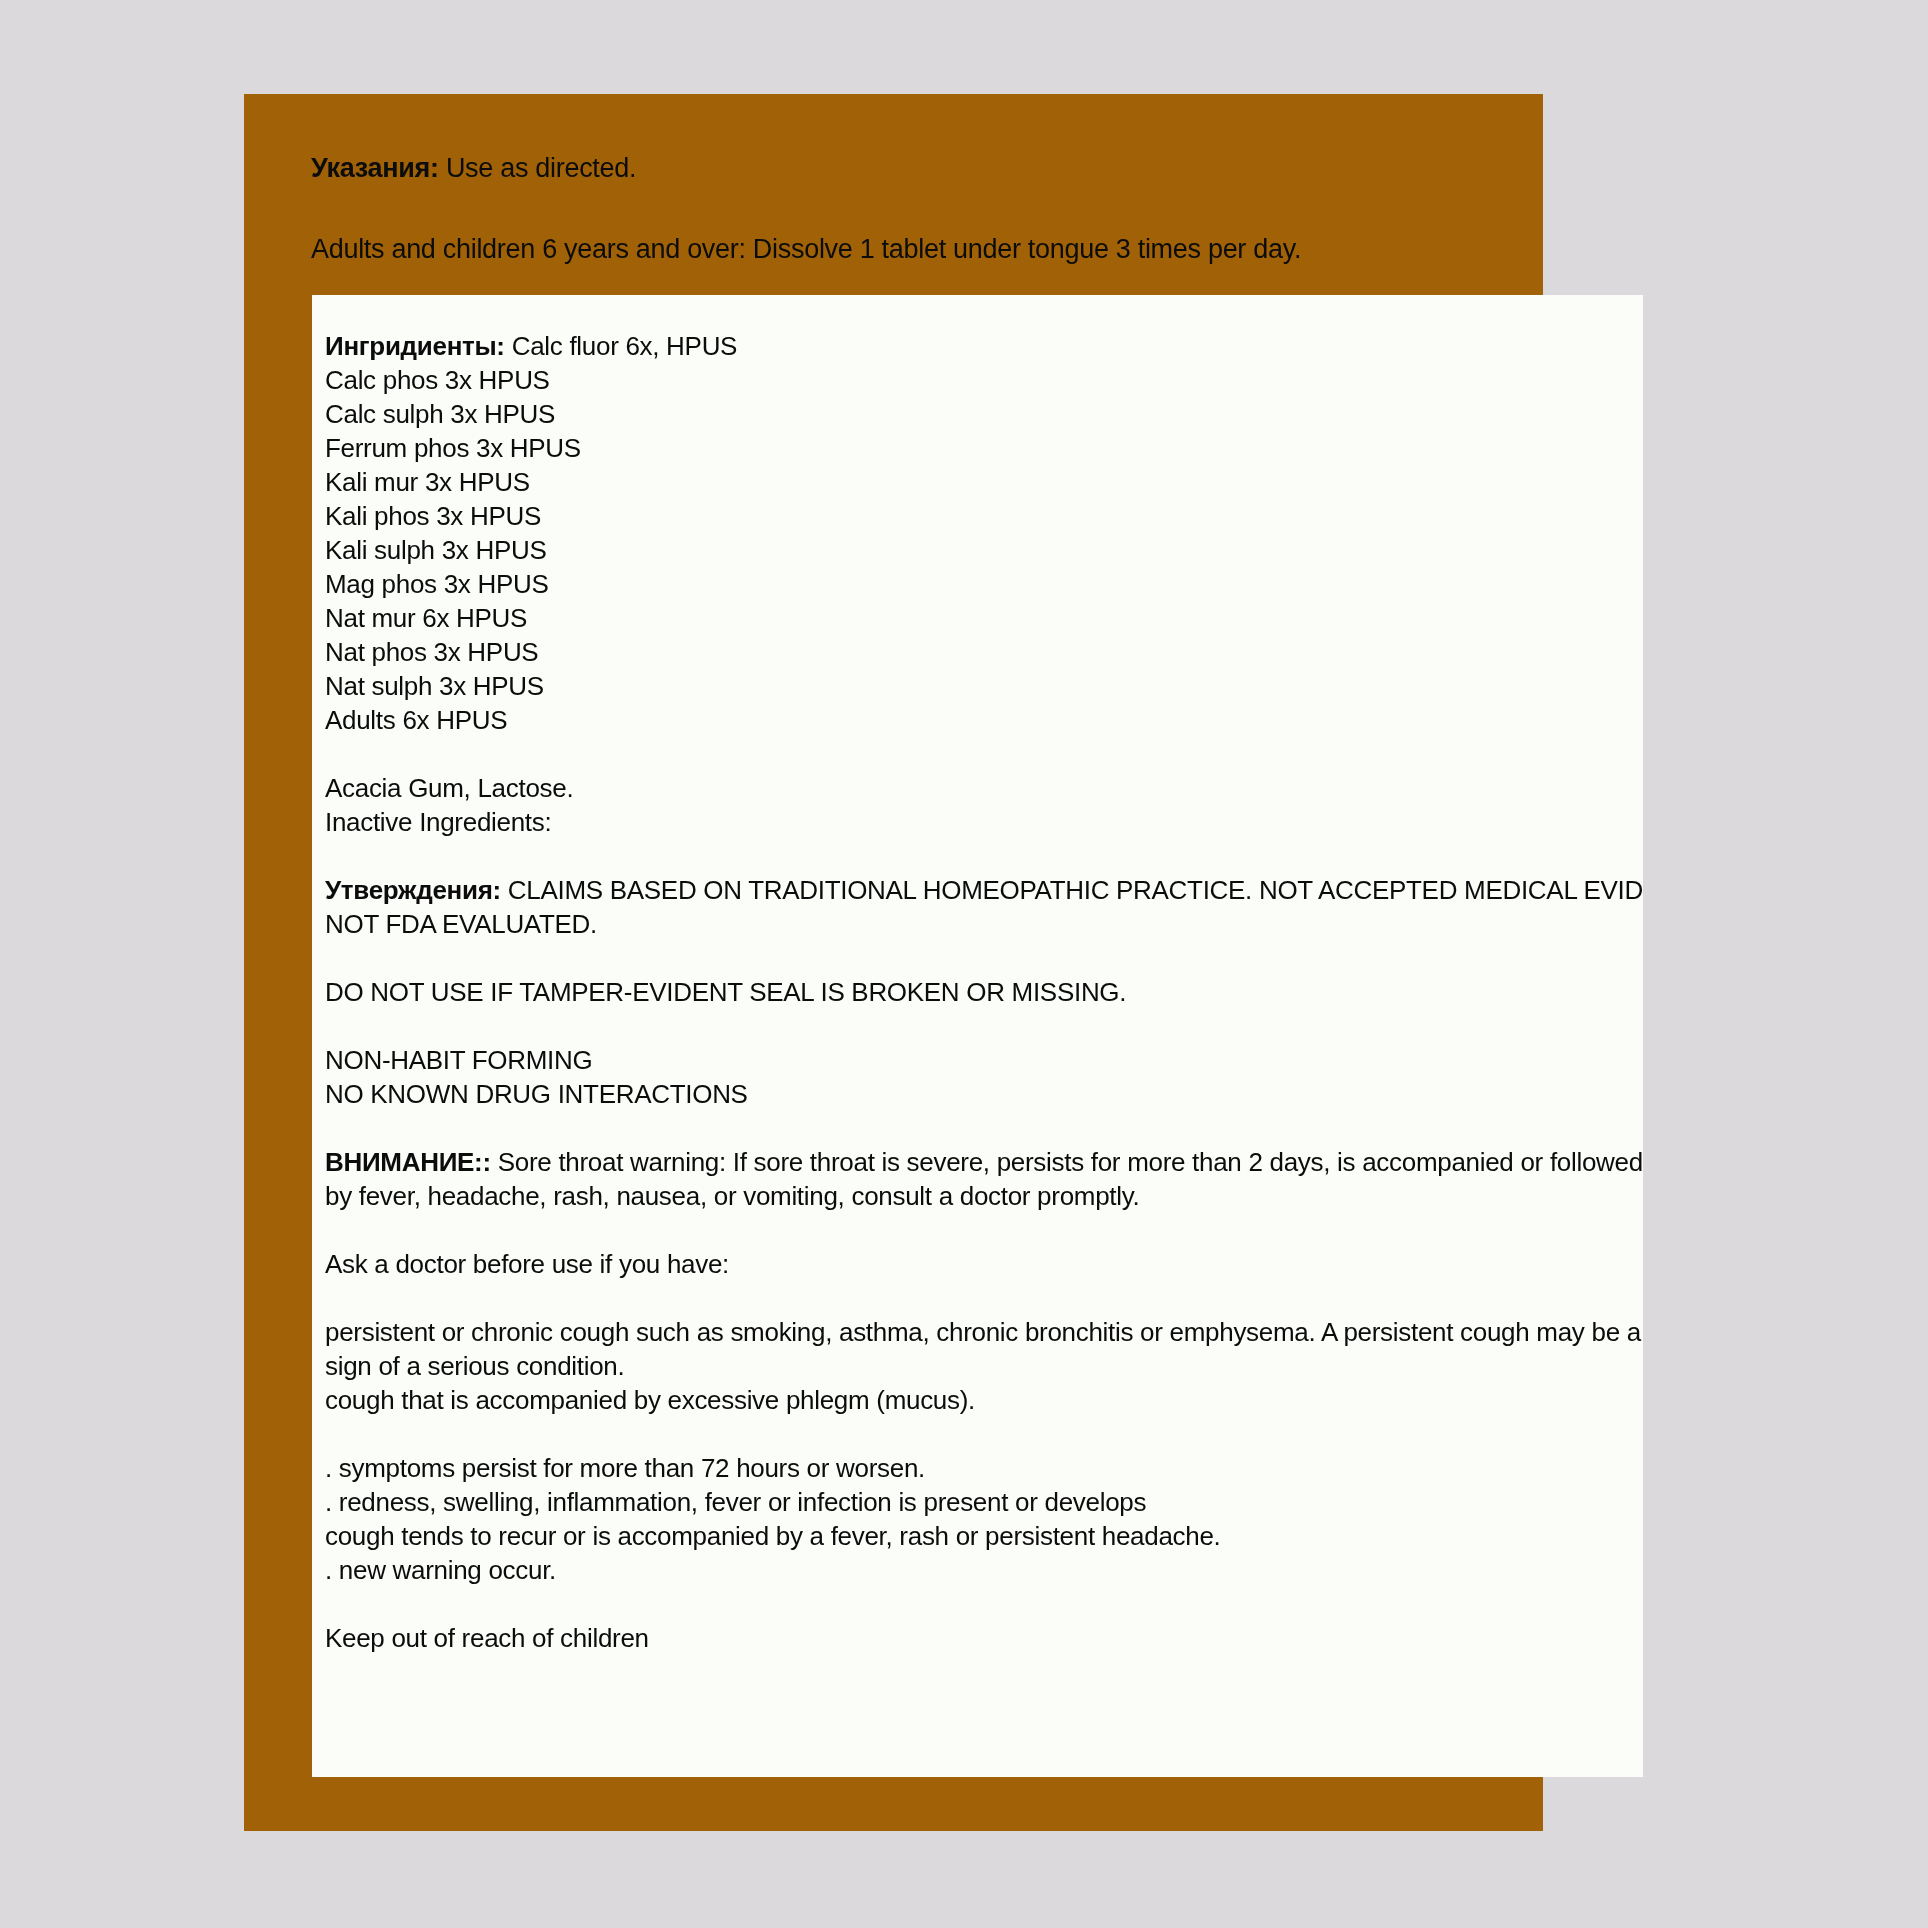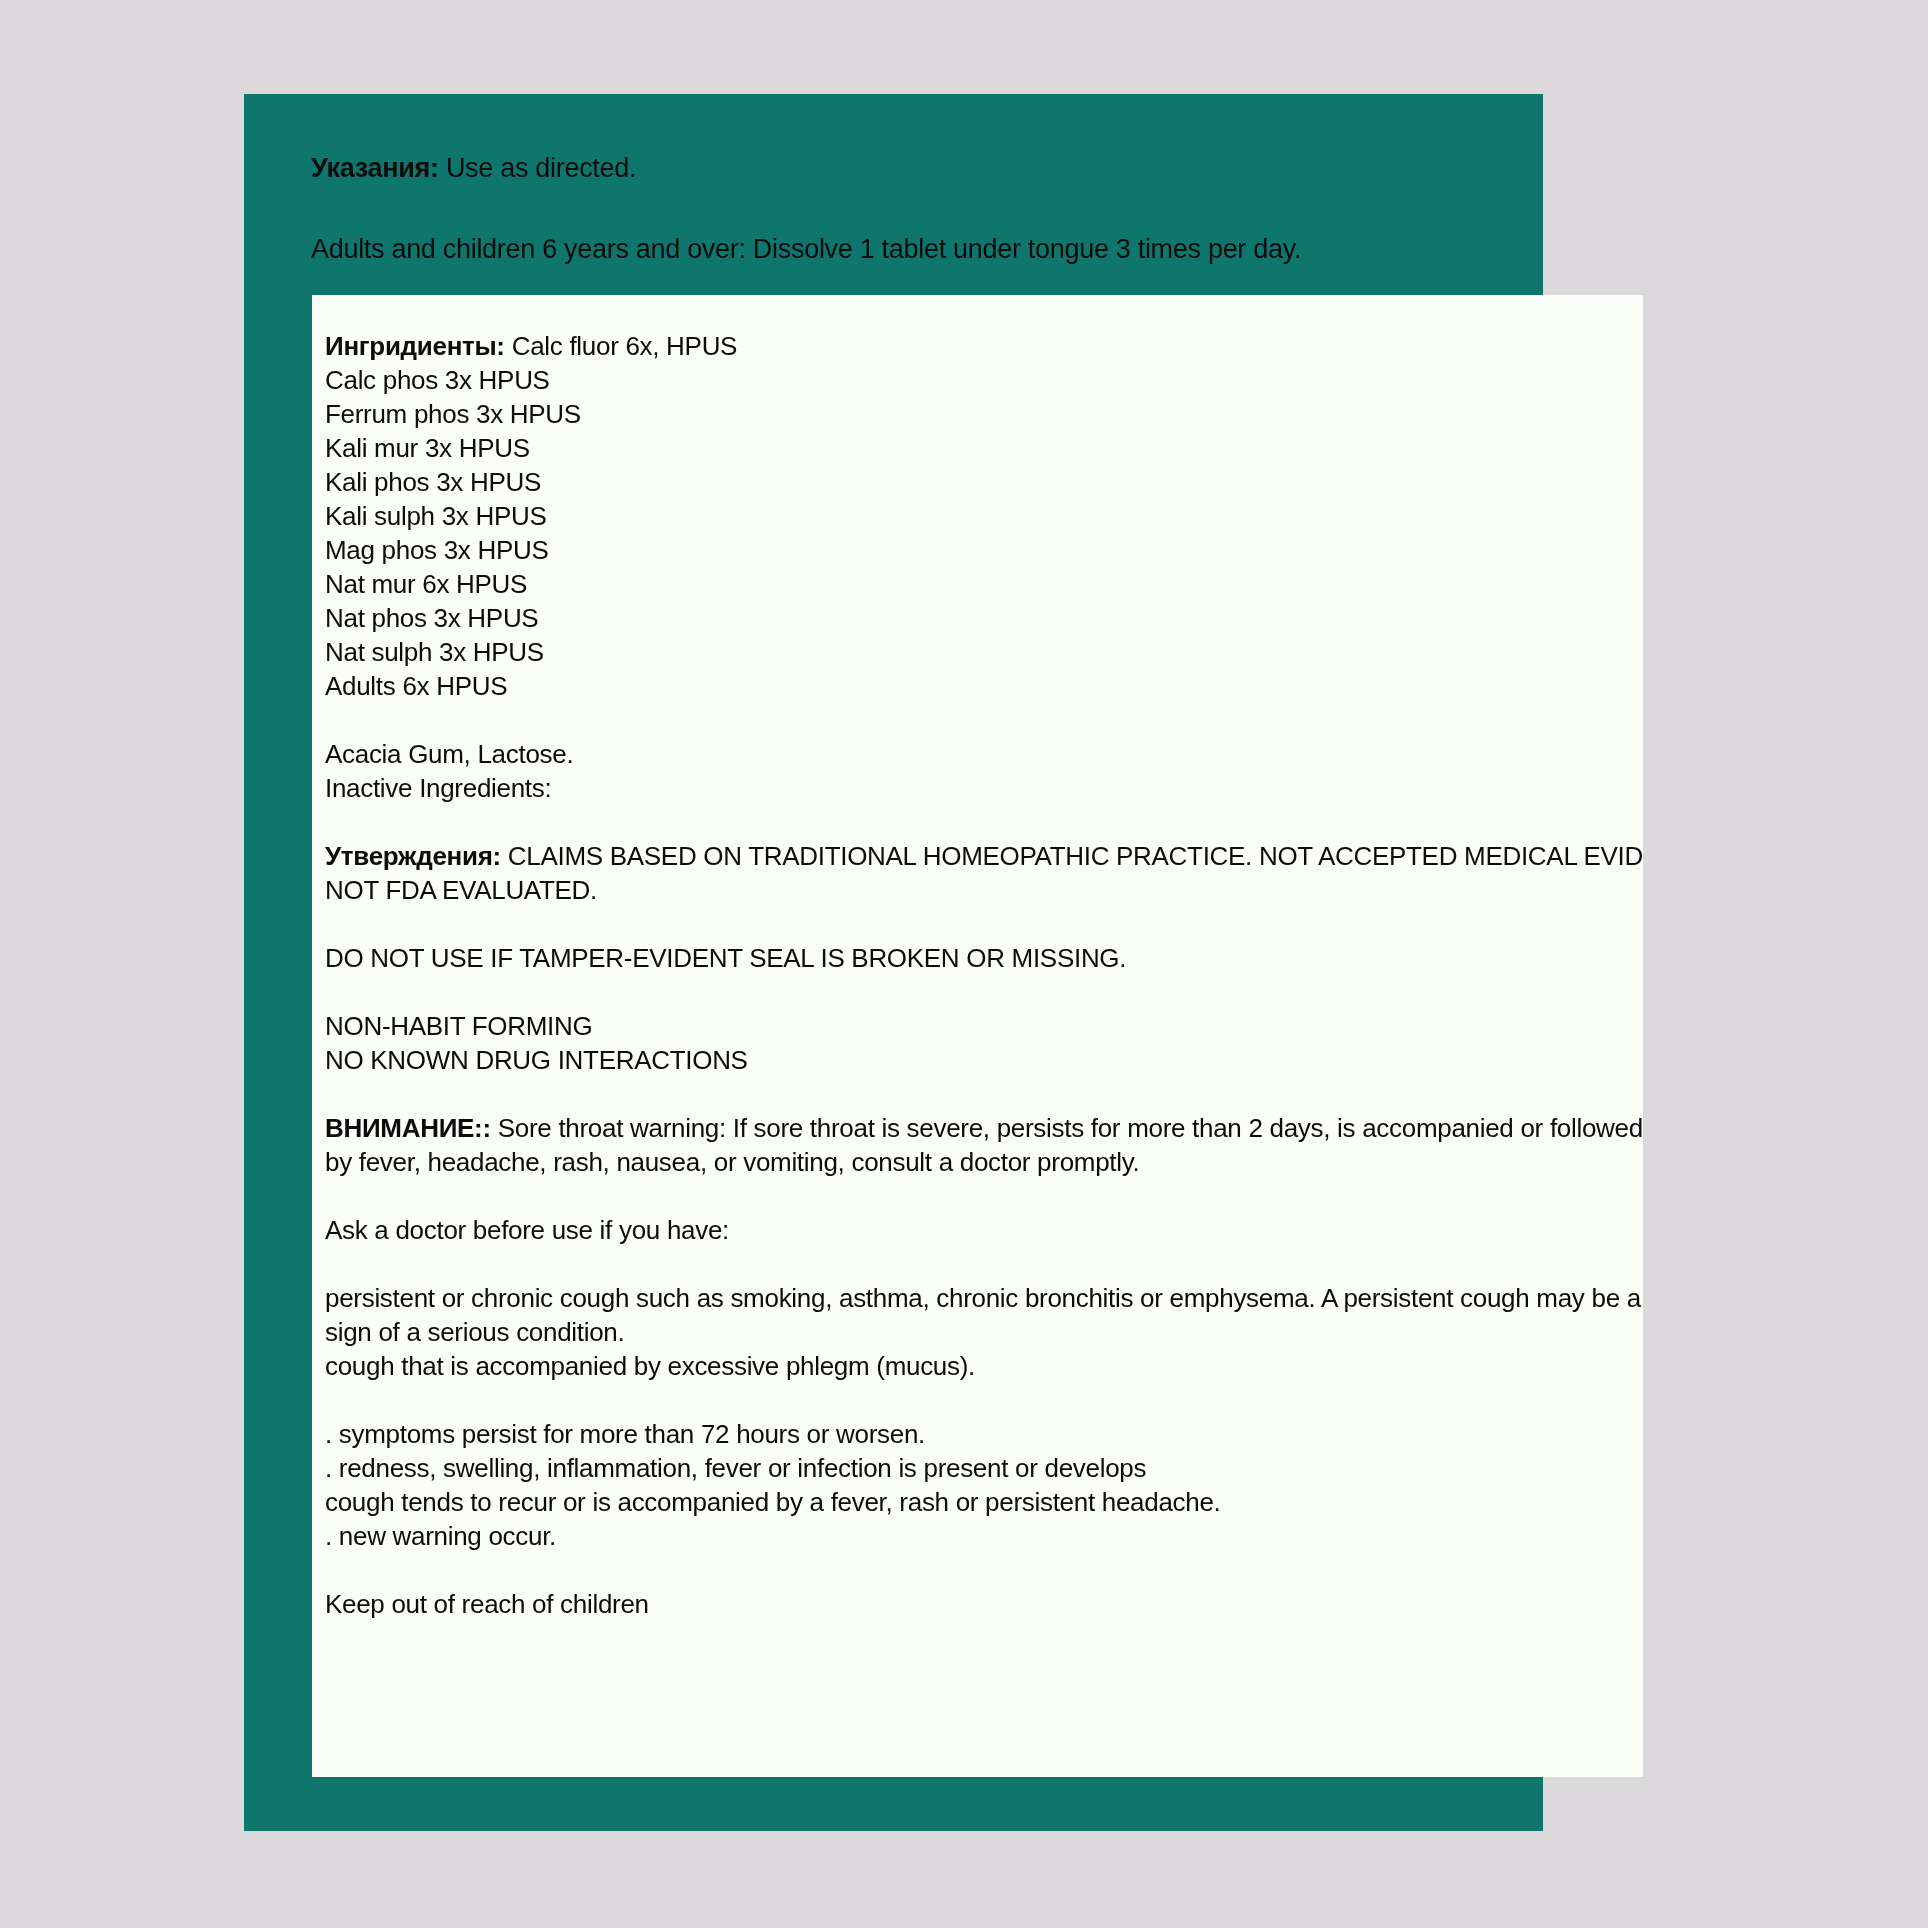--- a/index.html
+++ b/index.html
@@ -8,21 +8,21 @@
     background: #dcd9dc;
     font-family: "Liberation Sans", sans-serif;
     color: #0c0c0c;
     position: relative;
     overflow: hidden;
   }
   .gray-panel {
     position: absolute;
     left: 244px; top: 94px;
     width: 1299px; height: 1737px;
-    background: #0f766e;
+    background: #a16207;
   }
   .hdr {
     position: absolute;
     left: 67px;
     font-size: 27px;
     letter-spacing: -0.3px;
     line-height: 36px;
     white-space: nowrap;
   }
   .hdr.line1 { top: 56px; }
@@ -52,20 +52,21 @@
 
   <div class="hdr line1"><span class="b">Указания:</span> <span>Use as directed.</span></div>
 
   <div class="hdr line2">Adults and children 6 years and over: Dissolve 1 tablet under tongue 3 times per day.</div>
 
   <div class="white-card">
 
     <div class="line"><span class="b">Ингридиенты:</span> <span>Calc fluor 6x, HPUS</span></div>
 
     <div class="line">Calc phos 3x HPUS</div>
+    <div class="line">Calc sulph 3x HPUS</div>
     <div class="line">Ferrum phos 3x HPUS</div>
     <div class="line">Kali mur 3x HPUS</div>
     <div class="line">Kali phos 3x HPUS</div>
     <div class="line">Kali sulph 3x HPUS</div>
     <div class="line">Mag phos 3x HPUS</div>
     <div class="line">Nat mur 6x HPUS</div>
     <div class="line">Nat phos 3x HPUS</div>
     <div class="line">Nat sulph 3x HPUS</div>
     <div class="line">Adults 6x HPUS</div>
 

